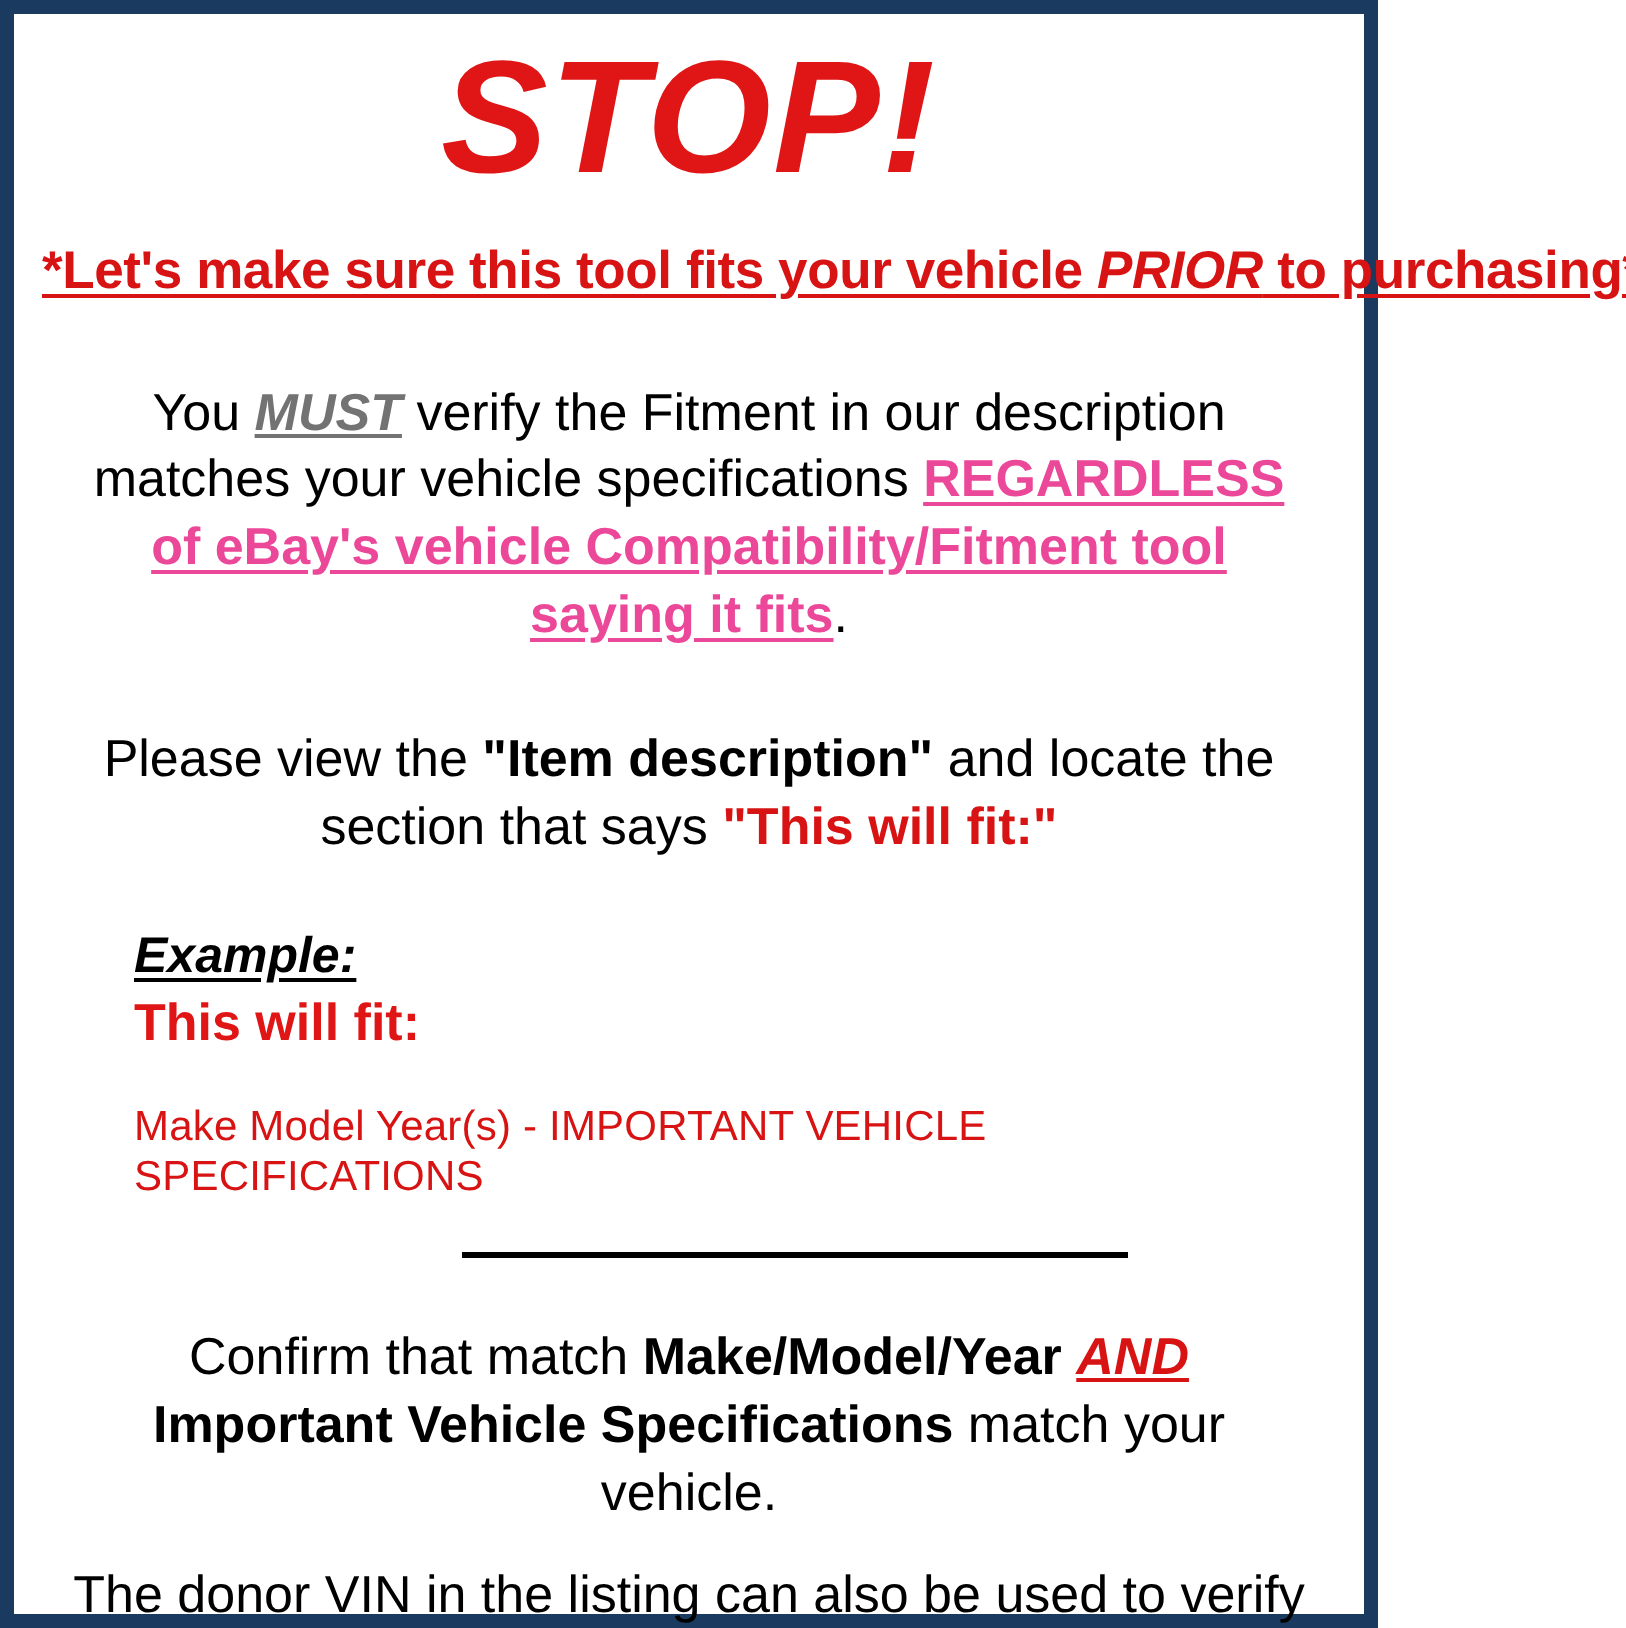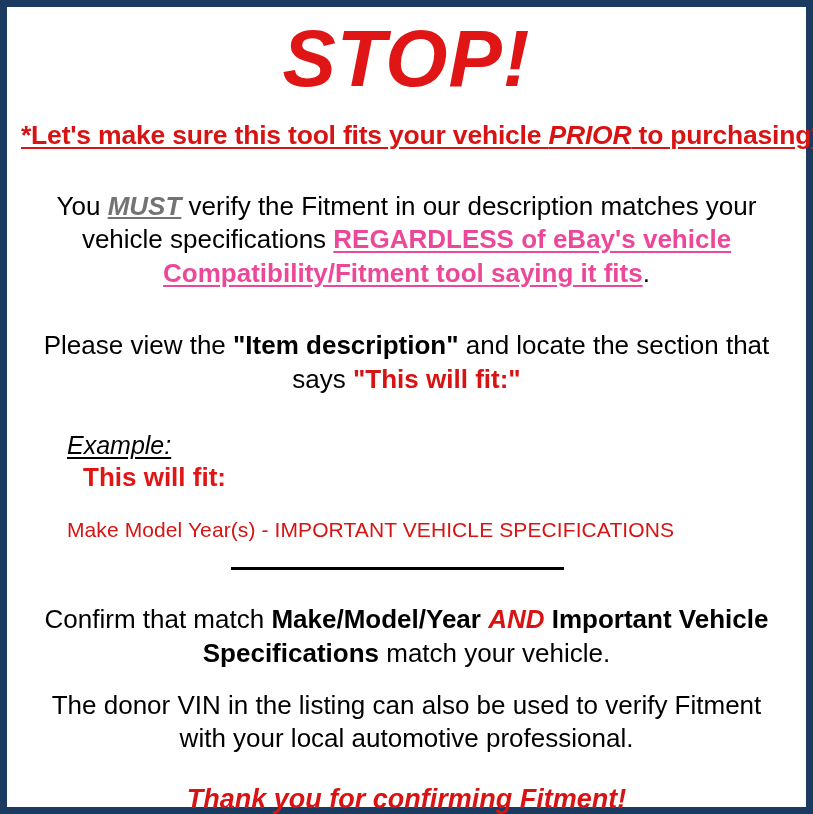--- a/index.html
+++ b/index.html
@@ -10,21 +10,21 @@
   }
   body {
     width: 813px;
     height: 814px;
     overflow: hidden;
     font-family: "Liberation Sans", sans-serif;
   }
 
   #notice-card {
     box-sizing: border-box;
-    width: 813px;
+    width: 689px;
     height: 814px;
     background: #ffffff;
     border: 7px solid #1b3a60;
     padding: 0;
     position: relative;
   }
 
   #notice-inner {
     box-sizing: border-box;
     width: 100%;
@@ -82,47 +82,48 @@
     color: #737373;
     font-weight: bold;
     font-style: italic;
     text-decoration: underline;
     text-underline-offset: 2px;
   }
   .em-and {
     color: #d71313;
     font-weight: bold;
     font-style: italic;
+    text-decoration: underline;
     text-underline-offset: 2px;
   }
   .em-regardless {
     color: #ec4899;
     font-weight: bold;
     text-decoration: underline;
     text-underline-offset: 3px;
   }
 
   
   .example-block {
     margin-top: 34px;
     text-align: left;
     padding-left: 46px;
   }
   .example-label {
     margin: 0;
     font-size: 25px;
-    font-weight: normal;
+    font-weight: bold;
     font-style: italic;
     color: #000000;
     text-decoration: underline;
     text-underline-offset: 3px;
     line-height: 1.18;
   }
   .example-fit {
-    margin: 2px 0 0 16px;
+    margin: 2px 0 0 0;
     font-size: 26px;
     font-weight: bold;
     color: #e01515;
     line-height: 1.18;
   }
   .example-spec {
     margin: 24px 0 0 0;
     font-size: 21px;
     font-weight: normal;
     color: #d71313;

